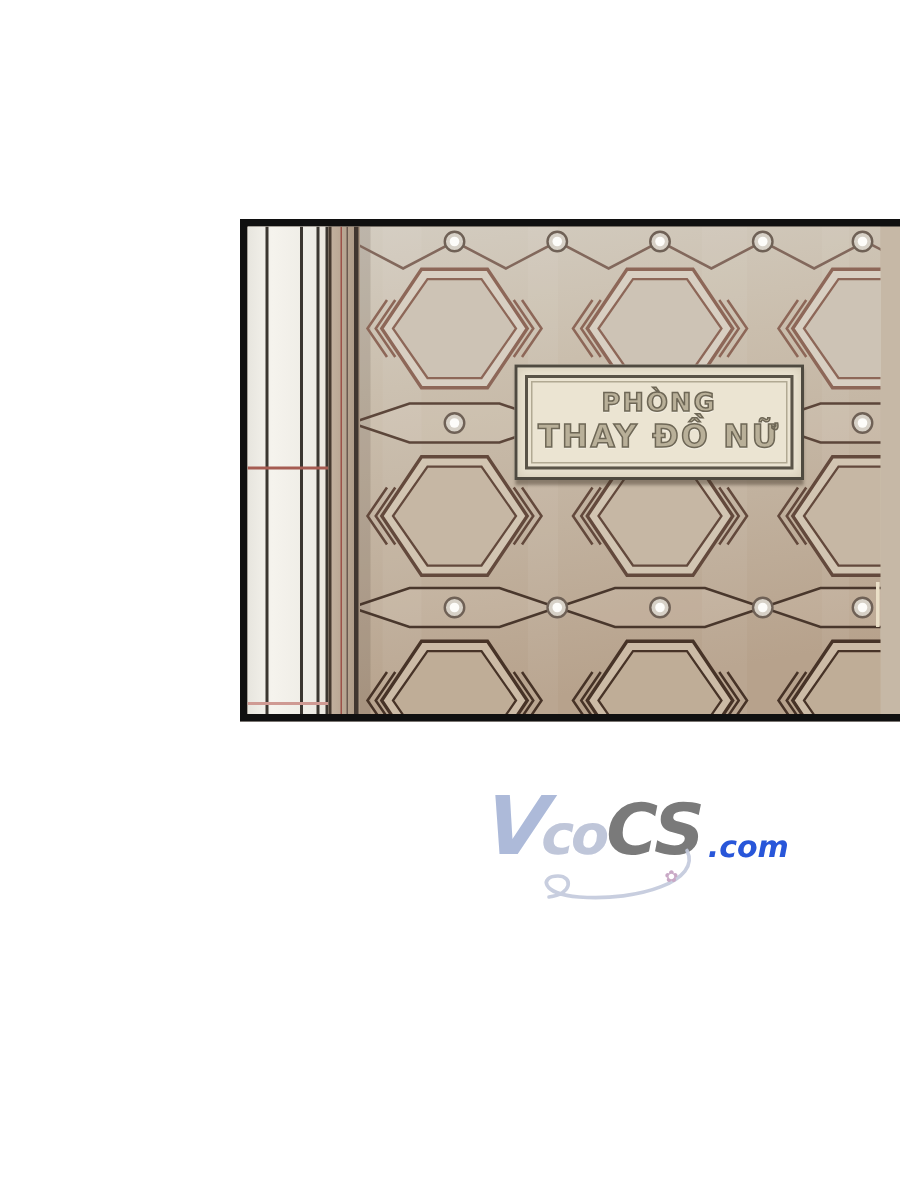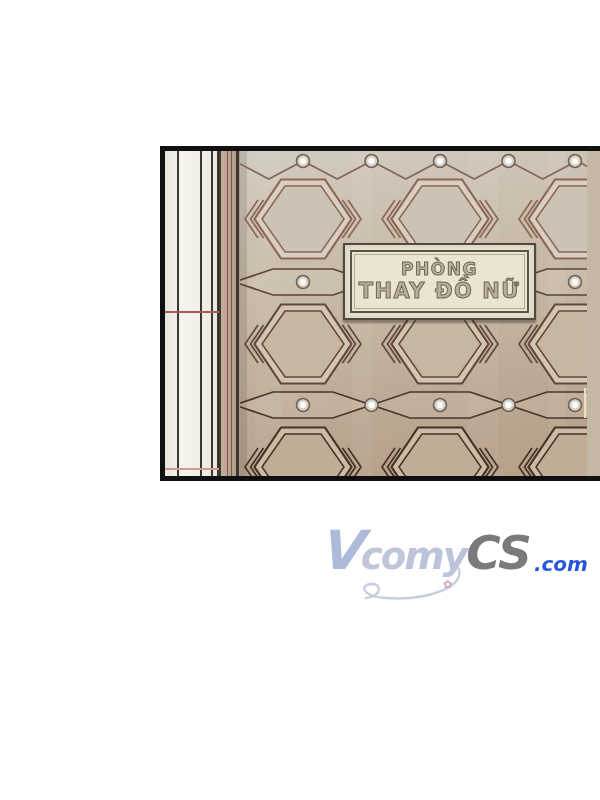--- a/index.html
+++ b/index.html
@@ -211,21 +211,20 @@
           <div class="sign-text sign-l2">THAY ĐỒ NỮ</div>
         </div>
       </div>
 
     </div>
   </div>
 
   <div class="wm">
     <span class="wm-v">V</span>
     <span class="wm-co">co</span>
-    <span class="wm-my">my</span>
     <span class="wm-cs">CS</span>
     <span class="wm-com">.com</span>
   </div>
   <svg class="wm-swash" width="170" height="48" viewBox="0 0 170 48">
     <path d="M128,2 C138,22 96,36 56,33 C30,31 30,19 42,19 C52,19 52,31 36,33" fill="none" stroke="#c2c9dc" stroke-width="2.4" stroke-linecap="round" opacity=".9"></path>
   </svg>
   <span class="wm-flower">✿</span>
 
 </div>
 

